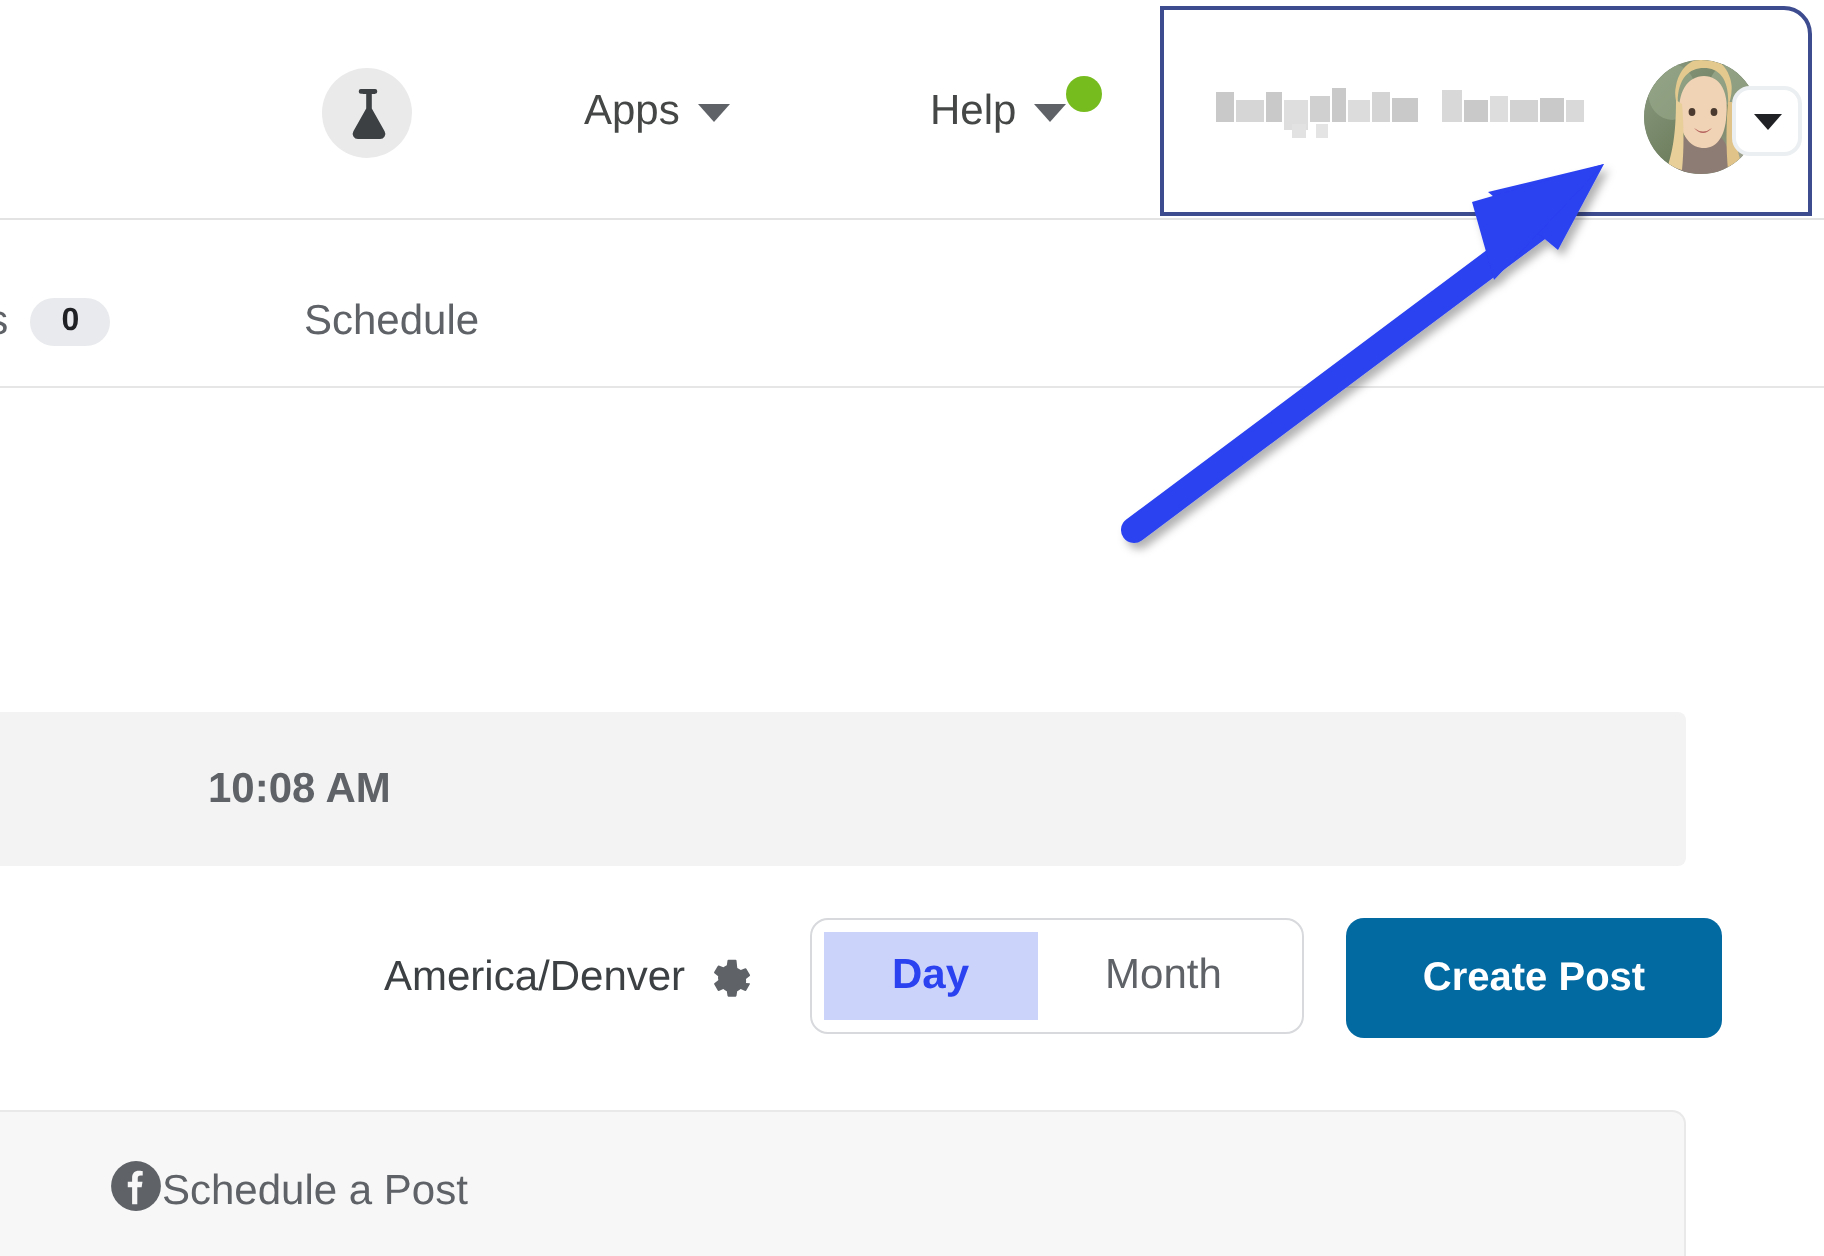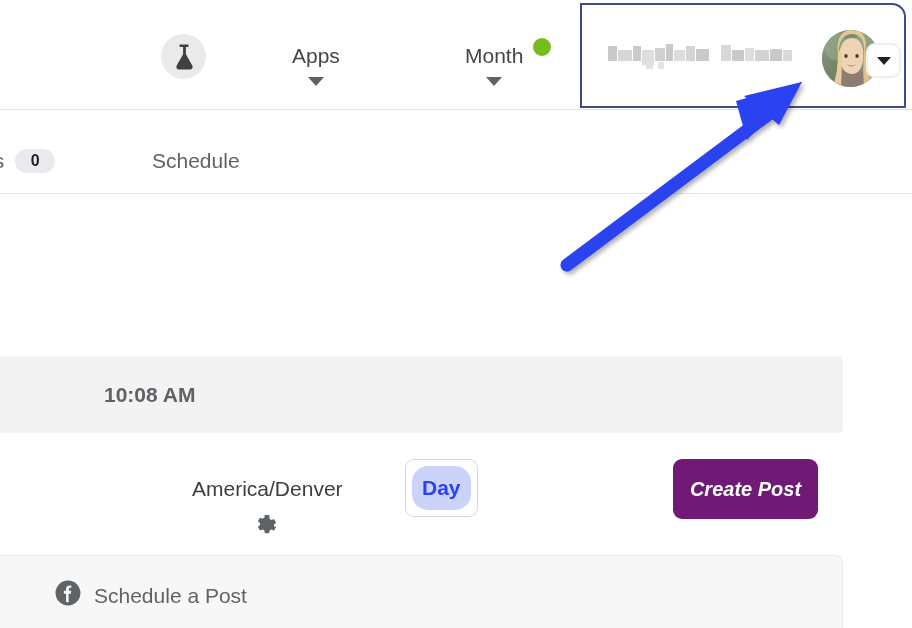--- a/index.html
+++ b/index.html
@@ -42,21 +42,20 @@
 
   .nav-item {
     position: absolute;
     display: flex;
     align-items: center;
     gap: 9px;
     font-size: 21px;
     color: #444746;
     cursor: pointer;
     white-space: nowrap;
-    flex-direction: column;
   }
   .nav-apps { left: 292px; top: 44px; }
   .nav-help { left: 465px; top: 44px; }
 
   .caret {
     width: 0; height: 0;
     border-left: 8px solid transparent;
     border-right: 8px solid transparent;
     border-top: 9px solid #5f6368;
     display: block;
@@ -170,63 +169,61 @@
 
   .timezone {
     position: absolute;
     left: 192px; top: 283px;
     font-size: 21px;
     color: #3c4043;
     display: flex;
     align-items: center;
     gap: 12px;
     white-space: nowrap;
-    flex-direction: column;
   }
   .gear-icon { display: block; }
 
   .segmented {
     position: absolute;
     left: 405px; top: 265px;
     height: 58px;
     border: 1px solid #d7d9dc;
     border-radius: 9px;
     background: #ffffff;
     display: flex;
     align-items: center;
     padding: 0 6px;
     box-sizing: border-box;
   }
   .seg {
     font-size: 21px;
     color: #5f6368;
-    padding: 10px 10px;
-    border-radius: 16px;
+    padding: 10px 34px;
+    border-radius: 0;
     cursor: pointer;
     white-space: nowrap;
   }
   .seg.active {
     background: #ccd3fb;
     color: #2b42f0;
     font-weight: bold;
   }
 
   .create-post-btn {
     position: absolute;
     left: 673px; top: 265px;
-    width: 145px; height: 60px;
-    background: #701a75;
+    width: 188px; height: 60px;
+    background: #0369a1;
     color: #ffffff;
     border: none;
     border-radius: 9px;
     font-family: "Liberation Sans", sans-serif;
     font-size: 20px;
     font-weight: bold;
     cursor: pointer;
-    font-style: italic;
   }
 
   
   .timeband {
     position: absolute;
     left: 0; top: 356px;
     width: 843px; height: 77px;
     background: #f3f3f3;
     border-radius: 0 4px 4px 0;
   }
@@ -249,21 +246,21 @@
     border-left: none;
     border-bottom: none;
     border-radius: 0 7px 0 0;
     box-sizing: border-box;
   }
   .schedule-row {
     position: absolute;
     left: 55px; top: 24px;
     display: flex;
     align-items: center;
-    gap: 13px;
+    gap: 0;
     font-size: 21px;
     color: #5f6368;
     cursor: pointer;
     white-space: nowrap;
   }
 
   
   .annotation-arrow {
     position: absolute;
     left: 0; top: 0;
@@ -283,21 +280,21 @@
       <rect x="8.4" y="1.5" width="9.2" height="2.4" rx="1" fill="#3c4043"></rect>
     </svg>
   </div>
 
   <div class="nav-item nav-apps">
     <span>Apps</span>
     <span class="caret"></span>
   </div>
 
   <div class="nav-item nav-help">
-    <span>Month</span>
+    <span>Help</span>
     <span class="caret"></span>
   </div>
 
   <div class="green-dot"></div>
 </div>
 
 <div class="account-highlight">
 
   <div class="account-name">
     <span class="redact" style="left:0px;  top:4px;  width:9px;  height:15px;"></span>
@@ -368,20 +365,21 @@
     <span>America/Denver</span>
     <span>
       <svg class="gear-icon" width="23" height="23" viewBox="0 0 24 24" aria-hidden="true">
         <path fill="#5f6368" d="M12 8.4a3.6 3.6 0 1 0 0 7.2 3.6 3.6 0 0 0 0-7.2zm9.1 4.7c.05-.36.08-.72.08-1.1s-.03-.74-.08-1.1l2.05-1.58a.5.5 0 0 0 .12-.64l-1.95-3.36a.5.5 0 0 0-.6-.22l-2.42.96a7.3 7.3 0 0 0-1.9-1.1L15.97.9a.5.5 0 0 0-.5-.42h-3.9a.5.5 0 0 0-.5.42l-.37 2.56c-.68.27-1.31.64-1.9 1.1l-2.42-.96a.5.5 0 0 0-.6.22L3.83 7.18a.5.5 0 0 0 .12.64L6 9.4c-.05.36-.08.72-.08 1.1s.3.74.08 1.1l-2.05 1.58a.5.5 0 0 0-.12.64l1.95 3.36a.5.5 0 0 0 .6.22l2.42-.96c.59.46 1.22.83 1.9 1.1l.37 2.56a.5.5 0 0 0 .5.42h3.9a.5.5 0 0 0 .5-.42l.37-2.56c.68-.27 1.31-.64 1.9-1.1l2.42.96a.5.5 0 0 0 .6-.22l1.95-3.36a.5.5 0 0 0-.12-.64z" transform="translate(-1.5 1.5) scale(0.96)"></path>
       </svg>
     </span>
   </div>
 
   <div class="segmented">
     <div class="seg active">Day</div>
+    <div class="seg">Month</div>
   </div>
 
   <button class="create-post-btn">Create Post</button>
 </div>
 
 <div class="timeband">
   <span class="timeband-label">10:08 AM</span>
 </div>
 
 <div class="bottom-card">

